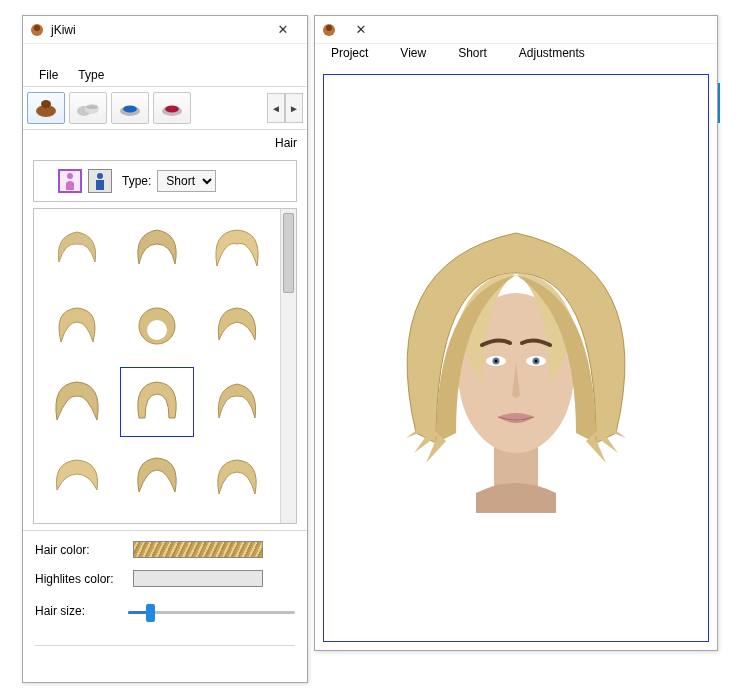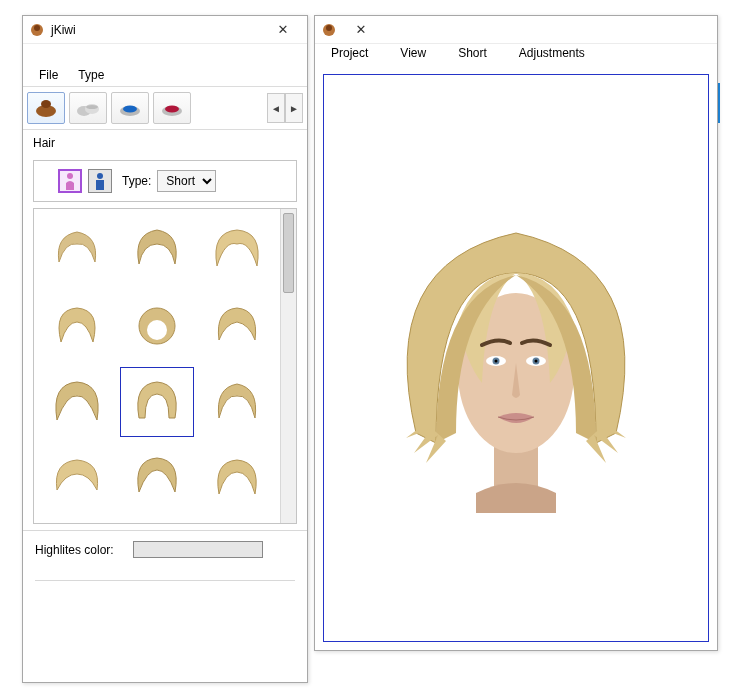--- a/index.html
+++ b/index.html
@@ -60,21 +60,21 @@
     background: linear-gradient(#fdfdfd,#f0f0f0);
     display:flex;align-items:center;justify-content:center;
   }
   .toolbtn.active { border-color:#8aa8d8; background:linear-gradient(#f6fbff,#e6f0fb); }
   .tool-nav { margin-left:auto; display:flex; }
   .tool-nav .navbtn {
     width:18px;height:30px;border:1px solid #c9c9c9;
     display:flex;align-items:center;justify-content:center;font-size:10px;
     background:#f5f5f5;color:#444;
   }
-  .section-label { padding: 6px 10px 4px; }
+  .section-label { padding: 6px 10px 4px; text-align: right; }
   .hair-controls {
     margin: 6px 10px;
     border: 1px solid #c4c4c4;
     padding: 8px 24px 8px;
     display:flex;align-items:center;gap:6px;
   }
   .gender-btn {
     width:24px;height:24px;border:1px solid #888;
     display:flex;align-items:center;justify-content:center;
     background:#e5e5e5;
@@ -276,22 +276,34 @@
           </svg>
         </div>
     </div>
     <div class="gallery-scroll">
         <div class="thumb"></div>
       </div>
   </div>
 
   <div class="bottom-props">
     <div class="prop-row">
+      <span class="plabel">Hair color:</span>
+      <div class="swatch hair"></div>
+    </div>
+    <div class="prop-row">
       <span class="plabel">Highlites color:</span>
       <div class="swatch"></div>
+    </div>
+    <div class="prop-row">
+      <span class="plabel">Hair size:</span>
+      <div class="slider">
+        <div class="track"></div>
+          <div class="track-fill"></div>
+          <div class="knob"></div>
+      </div>
     </div>
     <hr class="sep">
   </div>
 </div>
 
 <div class="window win-right">
   <div class="titlebar">
     <span class="tb-icon">
       <svg viewBox="0 0 16 16">
           <circle cx="8" cy="8" r="6" fill="#b87338"></circle>

